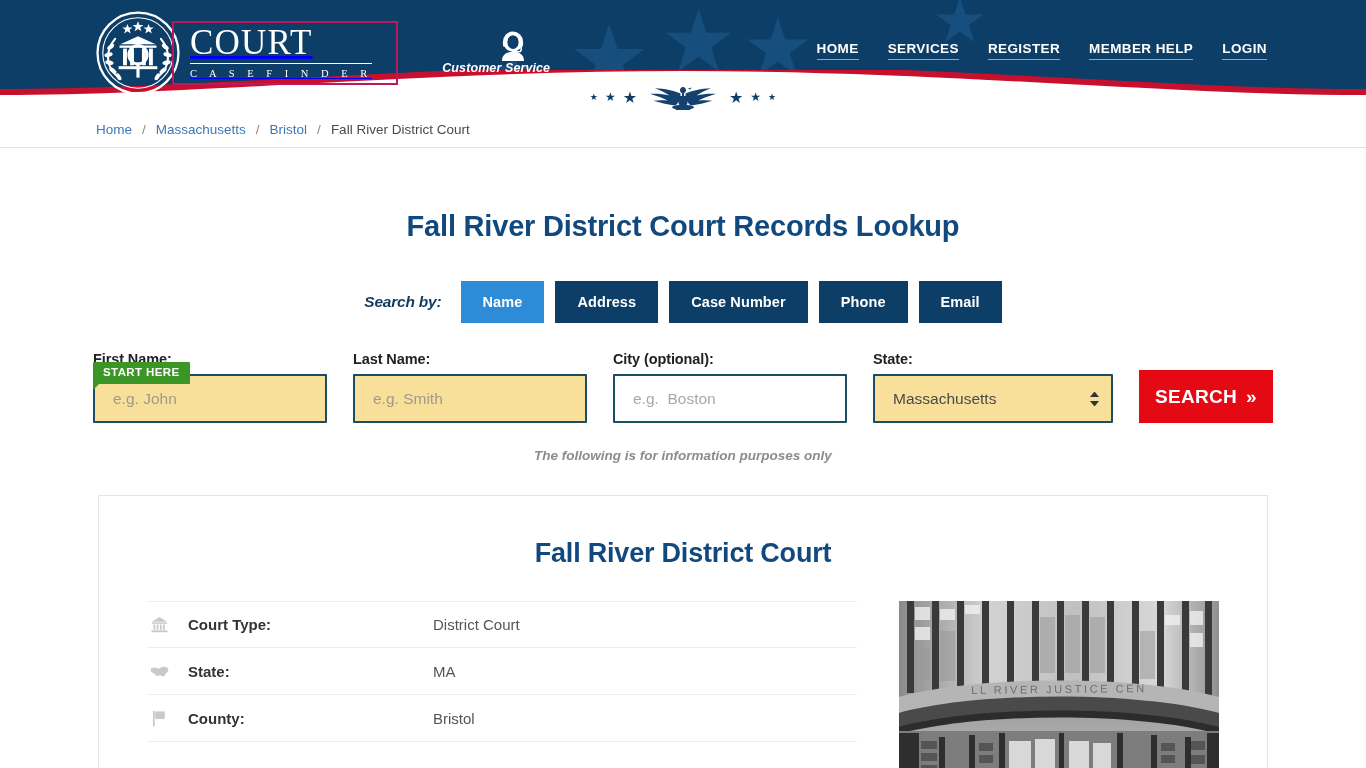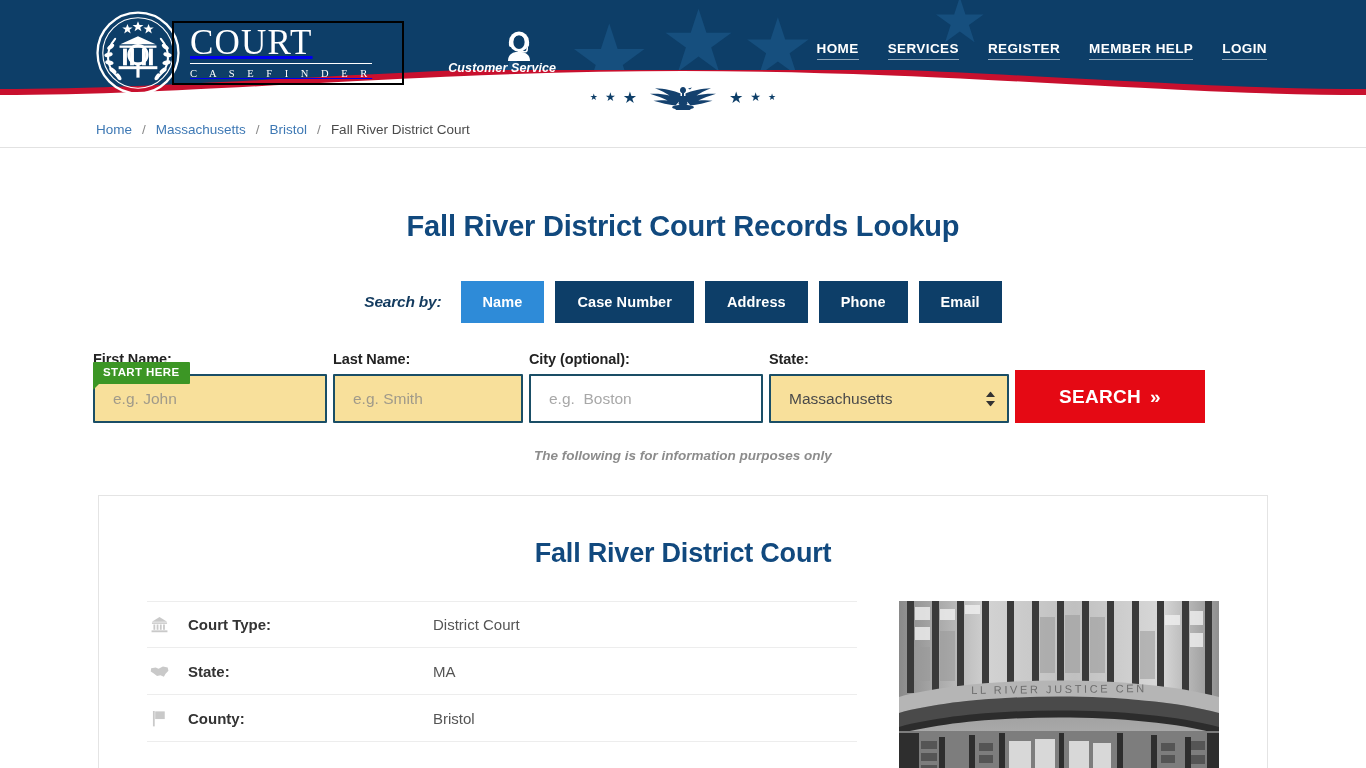--- a/index.html
+++ b/index.html
@@ -50,22 +50,22 @@
     align-items: center;
     margin-top: 9px;
     margin-left: 1px;
   }
   .logo-emblem {
     width: 88px;
     height: 88px;
     flex: 0 0 88px;
   }
   .logo-text-box {
-    border: 2px solid #000000;
-    padding: 5px 30px 6px 16px;
+    border: 2px solid #be185d;
+    padding: 5px 24px 6px 16px;
     margin-left: -10px;
     height: 64px;
     display: flex;
     flex-direction: column;
     justify-content: center;
   }
   .logo-word {
     font-family: "Liberation Serif", serif;
     color: #ffffff;
     font-size: 35px;
@@ -240,21 +240,21 @@
     left: 0px;
     bottom: -6px;
     width: 0; height: 0;
     border-left: 7px solid #3c9625;
     border-bottom: 7px solid transparent;
   }
   .form-row {
     display: flex;
     align-items: flex-end;
     margin-top: 28px;
-    gap: 6px;
+    gap: 26px;
   }
   .field { display: flex; flex-direction: column; }
   .field-label {
     font-size: 14.5px;
     font-weight: bold;
     color: #222222;
     margin-bottom: 7px;
     letter-spacing: -0.1px;
   }
   .field-input {
@@ -265,21 +265,21 @@
     color: #8a8a8a;
     padding: 0 18px;
     outline: none;
     font-family: "Liberation Sans", sans-serif;
     border-radius: 1px;
   }
   .field-input::placeholder { color: #a09a8a; opacity: 1; }
   .field-input.white { background: #ffffff; }
   .field-input.white::placeholder { color: #a8a8a8; }
   .f-first { width: 234px; }
-  .f-last  { width: 190px; }
+  .f-last  { width: 234px; }
   .f-city  { width: 234px; }
 
   .select-wrap { position: relative; width: 240px; }
   .field-select {
     width: 240px;
     height: 49px;
     border: 2px solid #1a4e66;
     background: #f8e09b;
     font-size: 15.5px;
     color: #4a4a4a;
@@ -507,22 +507,22 @@
   </div>
 </div>
 
 <div class="main">
 
   <h1 class="page-title">Fall River District Court Records Lookup</h1>
 
   <div class="searchby-row">
     <span class="searchby-label">Search by:</span>
     <button class="tab active">Name</button>
+    <button class="tab">Address</button>
     <button class="tab">Case Number</button>
-    <button class="tab">Address</button>
     <button class="tab">Phone</button>
     <button class="tab">Email</button>
   </div>
 
   <div class="form-zone">
     <span class="start-badge">START HERE</span>
 
     <div class="form-row">
       <div class="field">
         <label class="field-label">First Name:</label>

